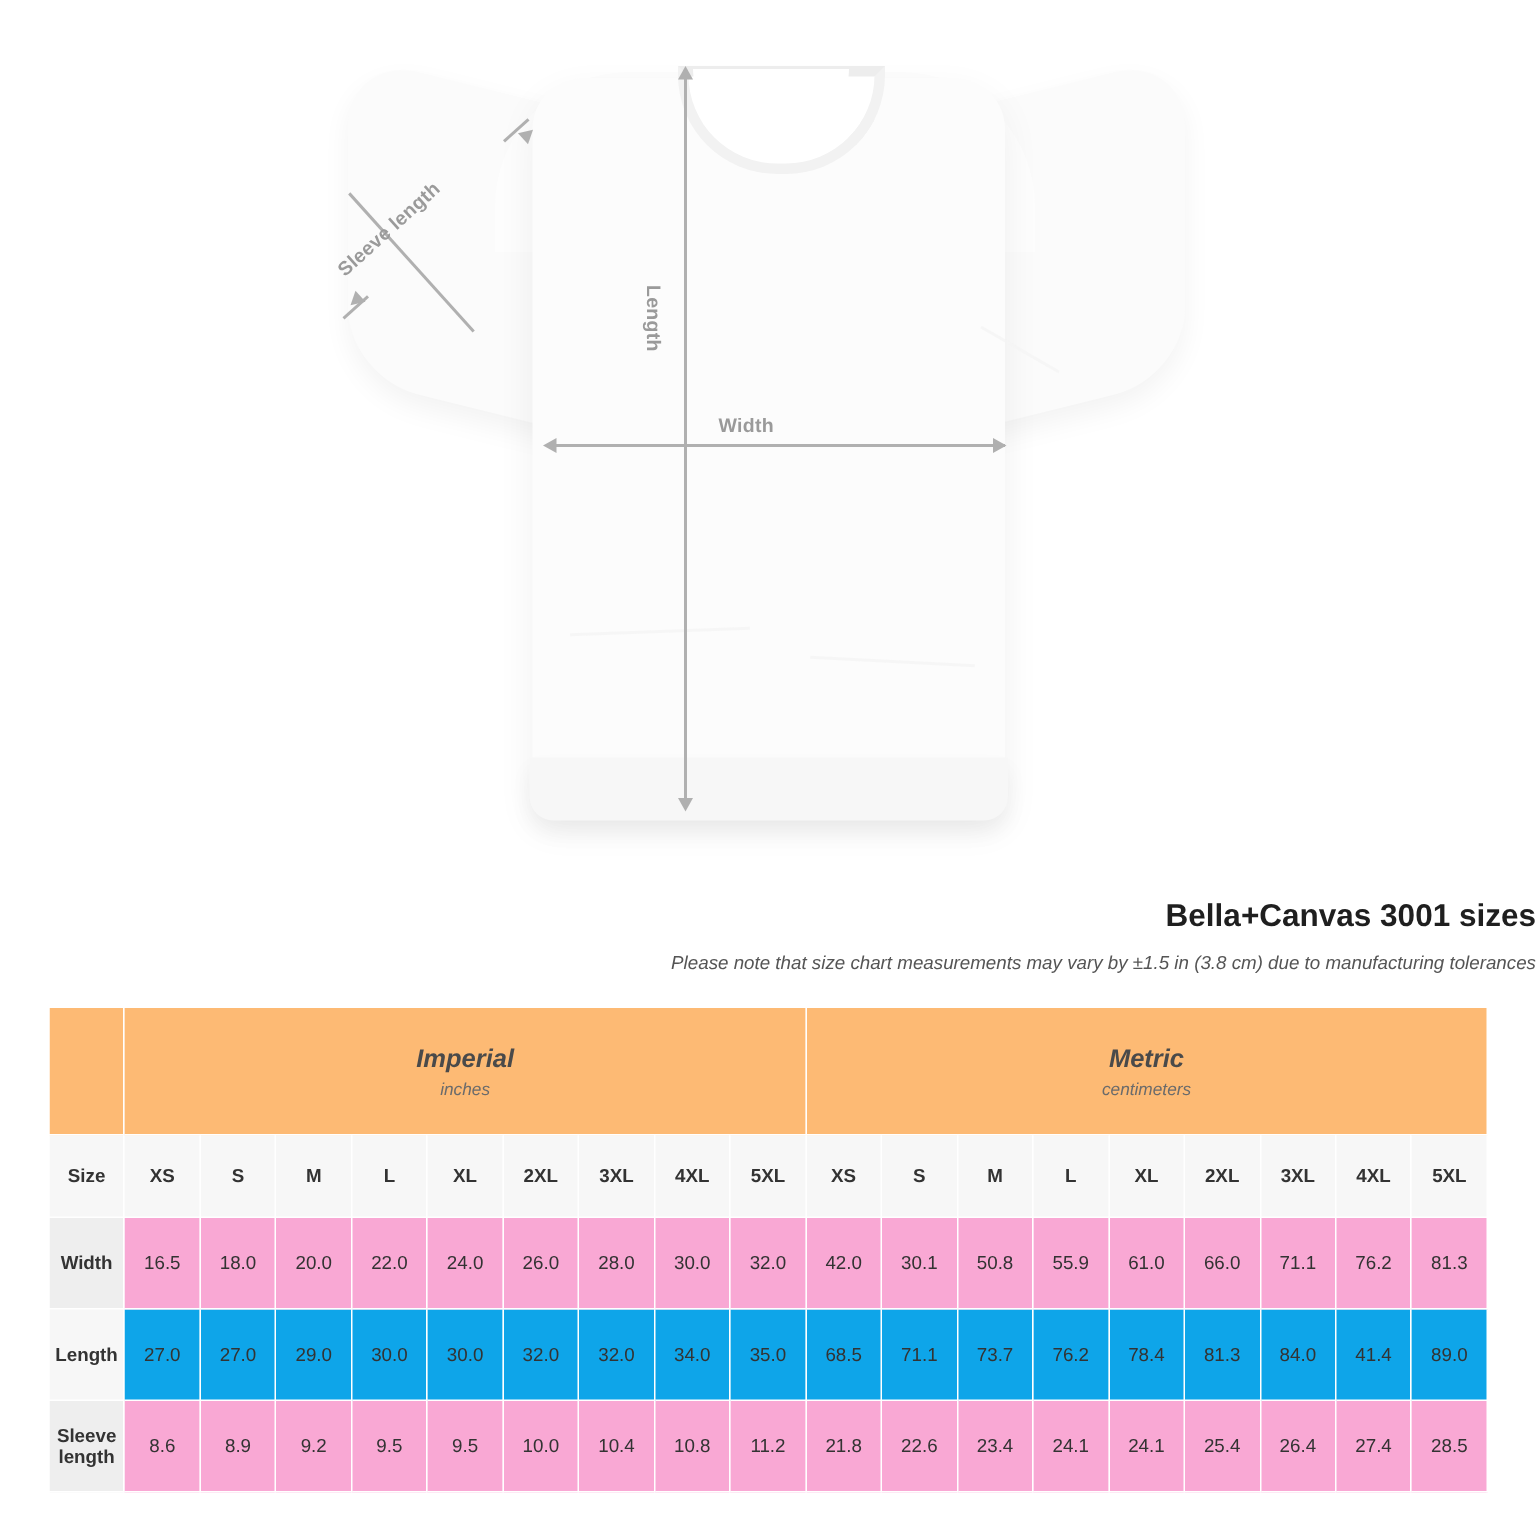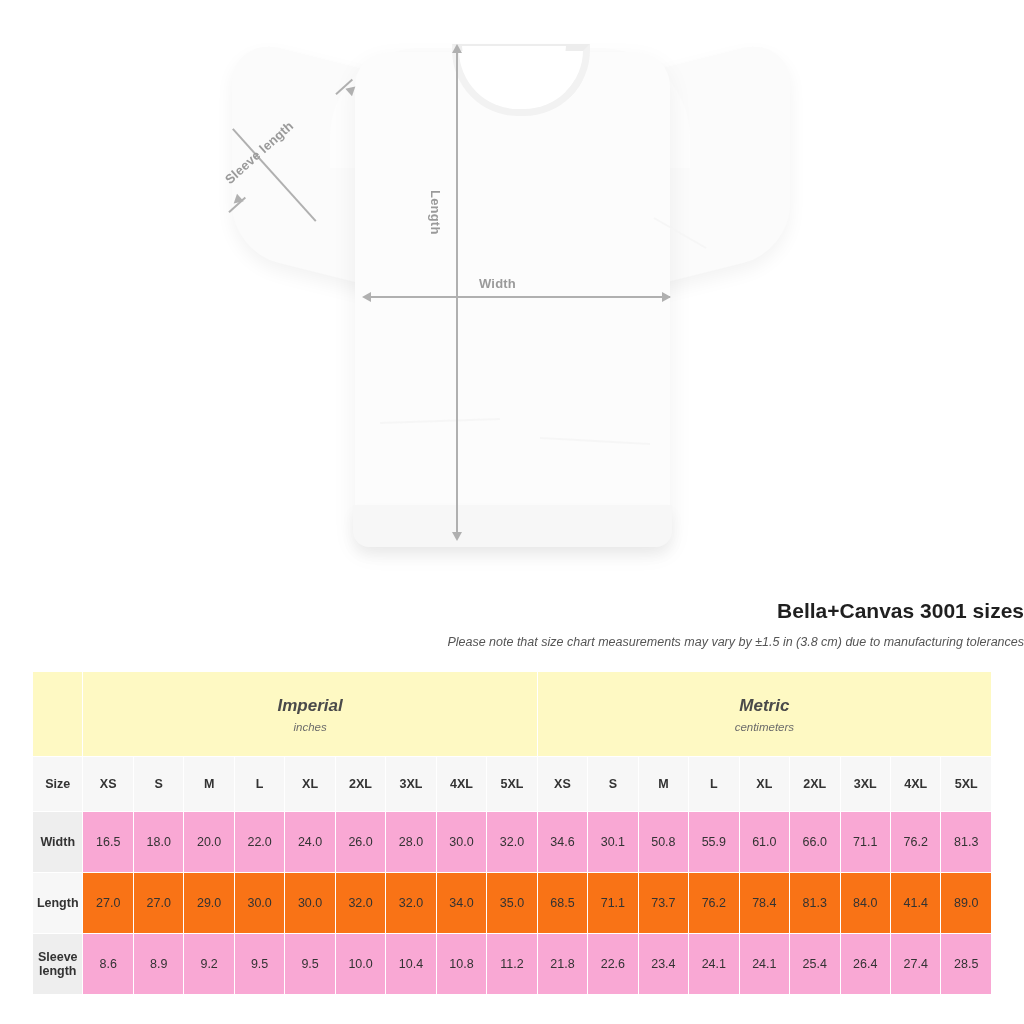--- a/index.html
+++ b/index.html
@@ -199,21 +199,21 @@
     border-collapse: collapse;
     table-layout: fixed;
   }
   table.size-table td, table.size-table th {
     border: 1px solid #ffffff;
     text-align: center;
     font-size: 12.5px;
     color: #333;
   }
   .sys-head td {
-    background: #fef9c3;
+    background: #fdba74;
     height: 82px;
     vertical-align: middle;
   }
   .sys-name {
     font-size: 17px;
     font-style: italic;
     font-weight: bold;
     color: #4a4a4a;
   }
   .sys-unit {
@@ -231,21 +231,21 @@
   }
   .row-label {
     background: #f7f7f7;
     font-weight: bold;
     font-size: 12.5px;
     color: #3a3a3a;
   }
   tr.data-row td { height: 58px; }
   tr.row-alt td.val { background: #f9a8d4; }
   tr.row-alt td.row-label { background: #eeeeee; }
-  td.val { background: #f97316; }
+  td.val { background: #0ea5e9; }
 </style>
 </head>
 <body>
 
 <div class="illustration">
   <div class="shirt-wrap">
     <div class="sleeve left"></div>
     <div class="sleeve right"></div>
     <div class="shoulder left"></div>
     <div class="shoulder right"></div>
@@ -323,21 +323,21 @@
         <td class="row-label">Width</td>
         <td class="val">16.5</td>
         <td class="val">18.0</td>
         <td class="val">20.0</td>
         <td class="val">22.0</td>
         <td class="val">24.0</td>
         <td class="val">26.0</td>
         <td class="val">28.0</td>
         <td class="val">30.0</td>
         <td class="val">32.0</td>
-        <td class="val">34.6</td>
+        <td class="val">42.0</td>
         <td class="val">30.1</td>
         <td class="val">50.8</td>
         <td class="val">55.9</td>
         <td class="val">61.0</td>
         <td class="val">66.0</td>
         <td class="val">71.1</td>
         <td class="val">76.2</td>
         <td class="val">81.3</td>
       </tr>
 

